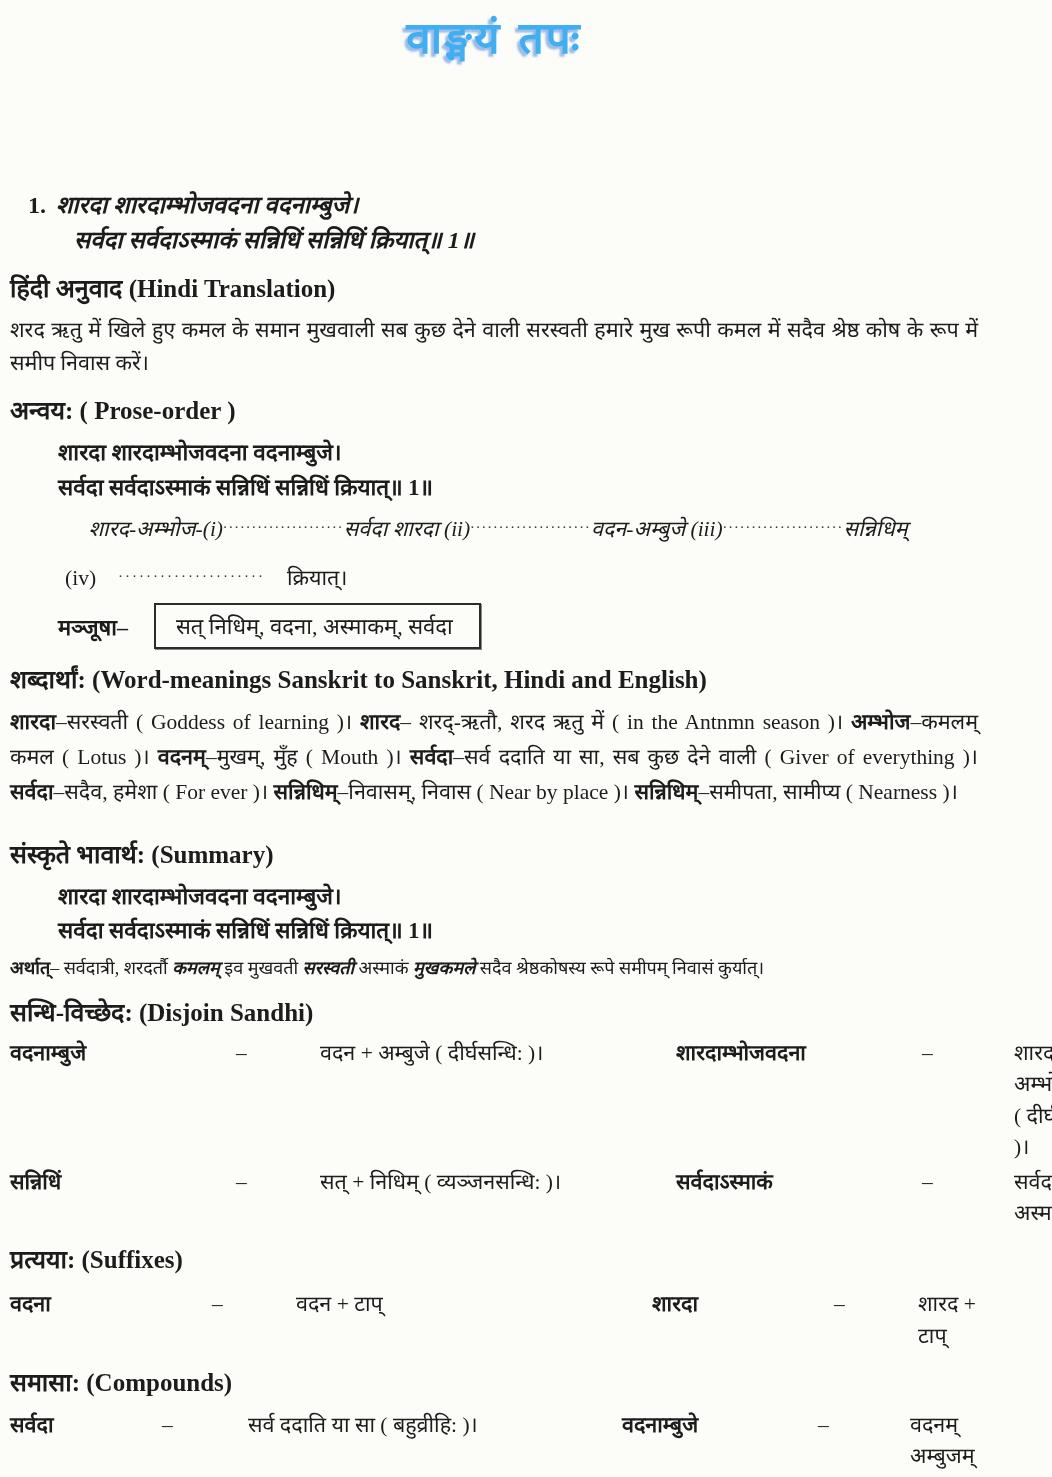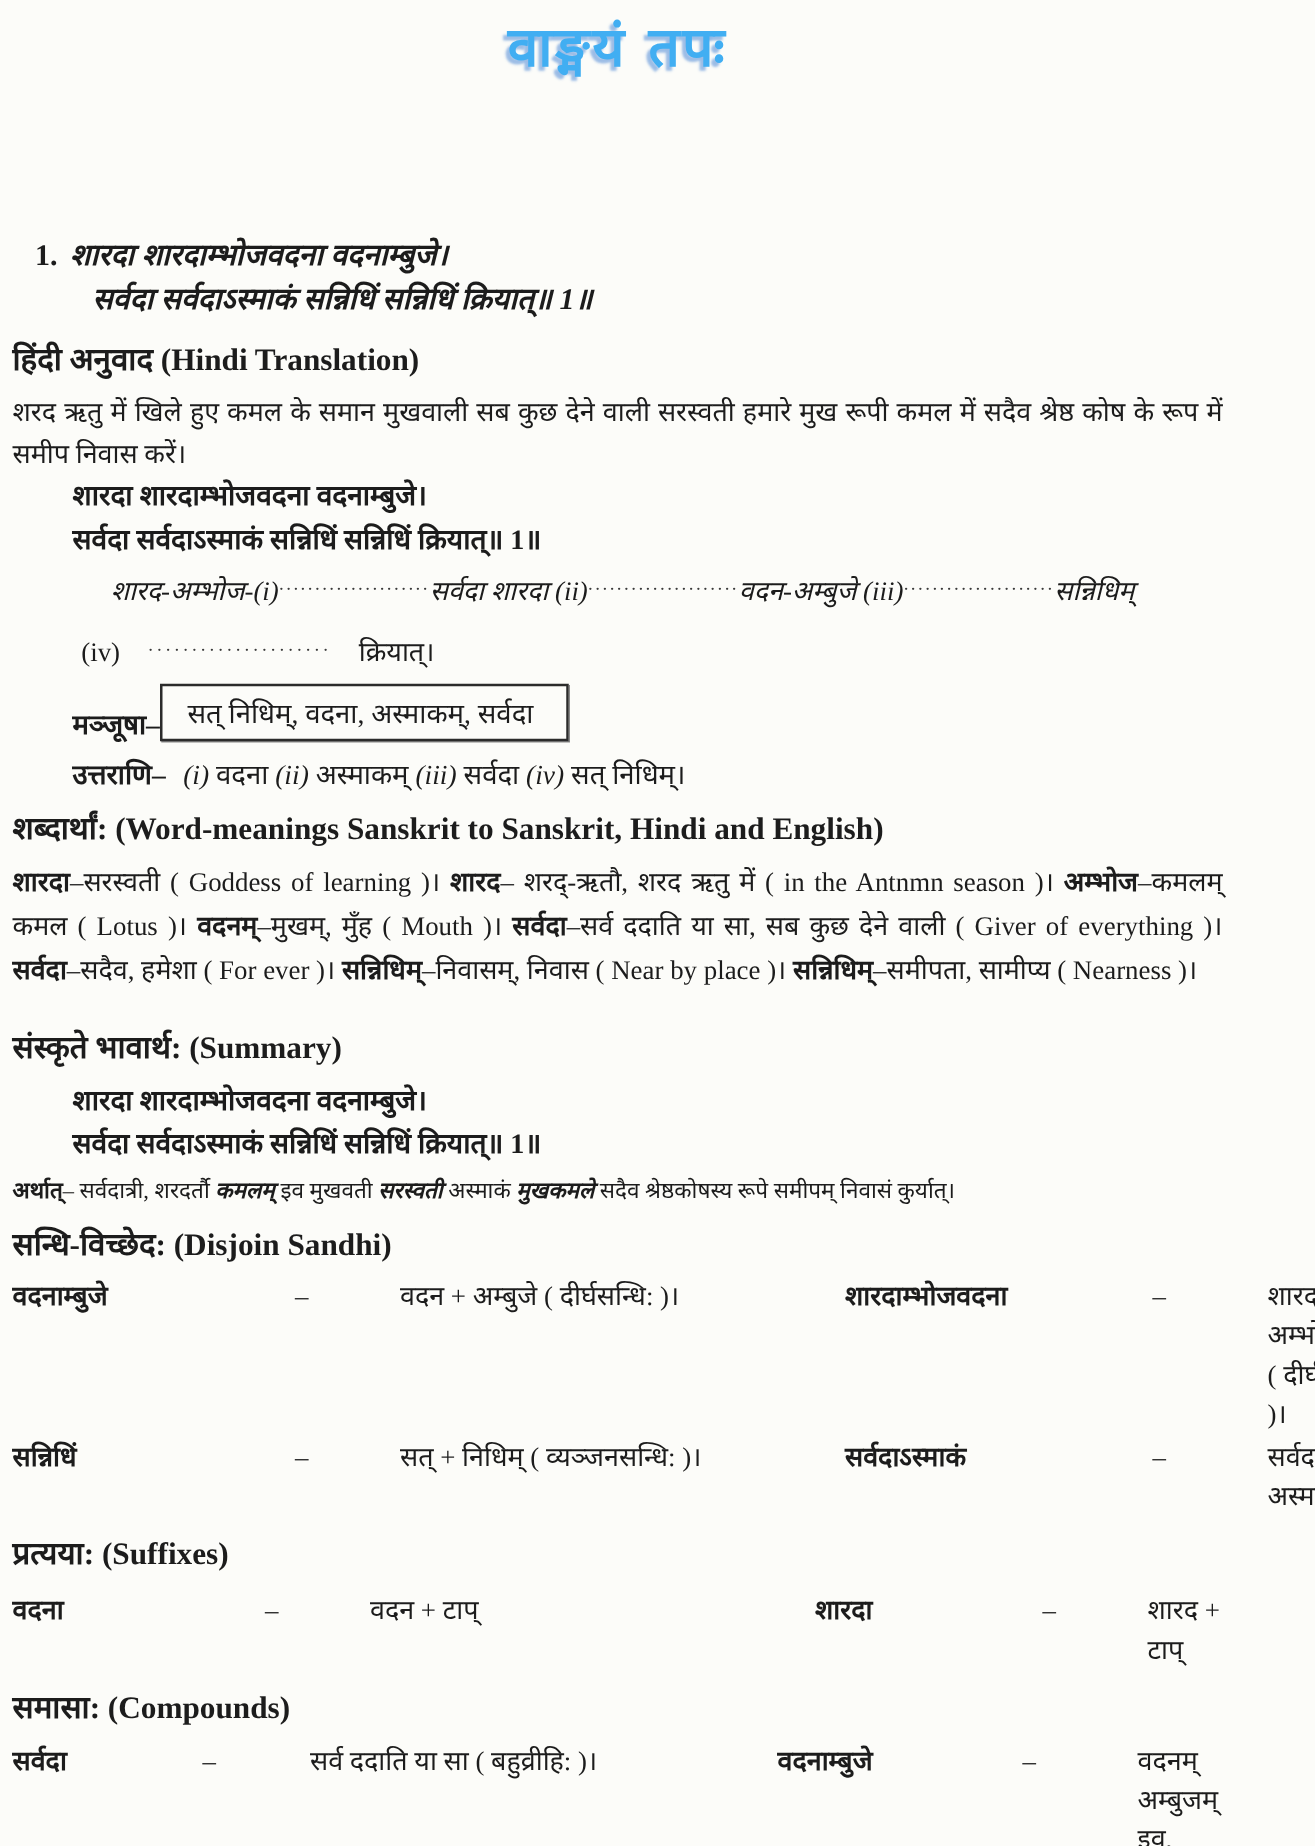--- a/index.html
+++ b/index.html
@@ -48,21 +48,21 @@
   .fill-line {
     display: flex; justify-content: center; align-items: baseline;
     font-size: 21.5px; line-height: 1.4; margin: 8px 0 2px 8px; font-style: italic;
   }
   .fill-line2 {
     display: flex; align-items: baseline; gap: 22px;
     font-size: 21.5px; margin: 18px 0 6px 55px;
   }
   .dots { letter-spacing: 2px; color: #3a3a3a; font-size: 15px; position: relative; top: -4px; white-space: nowrap; overflow: hidden; }
 
-  .manjusha-row { display: flex; align-items: flex-end; margin: 12px 0 10px 48px; font-size: 22px; }
+  .manjusha-row { display: flex; align-items: center; gap: 26px; margin: 12px 0 10px 48px; font-size: 22px; }
   .manjusha-box {
     border: 2.5px solid #2b2b2b; padding: 5px 26px 7px 20px; font-size: 22px;
     box-shadow: 1px 1px 0 #888;
   }
   .uttarani-row { display: flex; align-items: baseline; gap: 14px; margin: 6px 0 10px 48px; font-size: 22px; }
 
   .meanings { font-size: 21.5px; line-height: 1.62; text-align: justify; }
 
   .arthat { font-size: 18px; line-height: 1.5; text-align: justify; }
 
@@ -84,20 +84,21 @@
   <h1 class="title">वाङ्मयं तपः</h1>
 
   <div class="main-verse">
     <div class="verse-line first"><span class="verse-num">1.</span><span>शारदा शारदाम्भोजवदना वदनाम्बुजे।</span></div>
     <div class="verse-line second"><span>सर्वदा सर्वदाऽस्माकं सन्निधिं सन्निधिं क्रियात्॥ 1॥</span></div>
   </div>
 
   <h2 class="sec-heading">हिंदी अनुवाद (Hindi Translation)</h2>
   <p class="body-text">शरद ऋतु में खिले हुए कमल के समान मुखवाली सब कुछ देने वाली सरस्वती हमारे मुख रूपी कमल में सदैव श्रेष्ठ कोष के रूप में समीप निवास करें।</p>
 
+  <h2 class="sec-heading">अन्वय: ( Prose-order )</h2>
   <div class="sub-verse">
     <div>शारदा शारदाम्भोजवदना वदनाम्बुजे।</div>
     <div>सर्वदा सर्वदाऽस्माकं सन्निधिं सन्निधिं क्रियात्॥ 1॥</div>
   </div>
 
   <div class="fill-line">
     <span>शारद-अम्भोज-(i)</span>
     <span class="dots">·····················</span>
     <span>सर्वदा शारदा (ii)</span>
     <span class="dots">·····················</span>
@@ -109,24 +110,20 @@
     <span>(iv)</span>
     <span class="dots">·····················</span>
     <span>क्रियात्।</span>
   </div>
 
   <div class="manjusha-row">
     <span class="bold">मञ्जूषा–</span>
     <span class="manjusha-box">सत् निधिम्, वदना, अस्माकम्, सर्वदा</span>
   </div>
 
-  <div class="uttarani-row">
-    <span class="bold">उत्तराणि–</span>
-    <span><span class="seg-i">(i)</span><span> वदना </span><span class="seg-i">(ii)</span><span> अस्माकम् </span><span class="seg-i">(iii)</span><span> सर्वदा </span><span class="seg-i">(iv)</span><span> सत् निधिम्।</span></span>
-  </div>
 
   <h2 class="sec-heading">शब्दार्थां: (Word-meanings Sanskrit to Sanskrit, Hindi and English)</h2>
   <p class="meanings"><span class="seg-b">शारदा</span><span>–सरस्वती ( Goddess of learning )। </span><span class="seg-b">शारद</span><span>– शरद्-ऋतौ, शरद ऋतु में ( in the Antnmn season )। </span><span class="seg-b">अम्भोज</span><span>–कमलम् कमल ( Lotus )। </span><span class="seg-b">वदनम्</span><span>–मुखम्, मुँह ( Mouth )। </span><span class="seg-b">सर्वदा</span><span>–सर्व ददाति या सा, सब कुछ देने वाली ( Giver of everything )। </span><span class="seg-b">सर्वदा</span><span>–सदैव, हमेशा ( For ever )। </span><span class="seg-b">सन्निधिम्</span><span>–निवासम्, निवास ( Near by place )। </span><span class="seg-b">सन्निधिम्</span><span>–समीपता, सामीप्य ( Nearness )।</span></p>
 
   <h2 class="sec-heading" style="margin-top:30px">संस्कृते भावार्थ: (Summary)</h2>
   <div class="sub-verse">
     <div>शारदा शारदाम्भोजवदना वदनाम्बुजे।</div>
     <div>सर्वदा सर्वदाऽस्माकं सन्निधिं सन्निधिं क्रियात्॥ 1॥</div>
   </div>
   <p class="arthat"><span class="seg-b">अर्थात्</span><span>– सर्वदात्री, शरदर्तौ </span><span class="seg-bi">कमलम्</span><span> इव मुखवती </span><span class="seg-bi">सरस्वती</span><span> अस्माकं </span><span class="seg-bi">मुखकमले</span><span> सदैव श्रेष्ठकोषस्य रूपे समीपम् निवासं कुर्यात्।</span></p>

